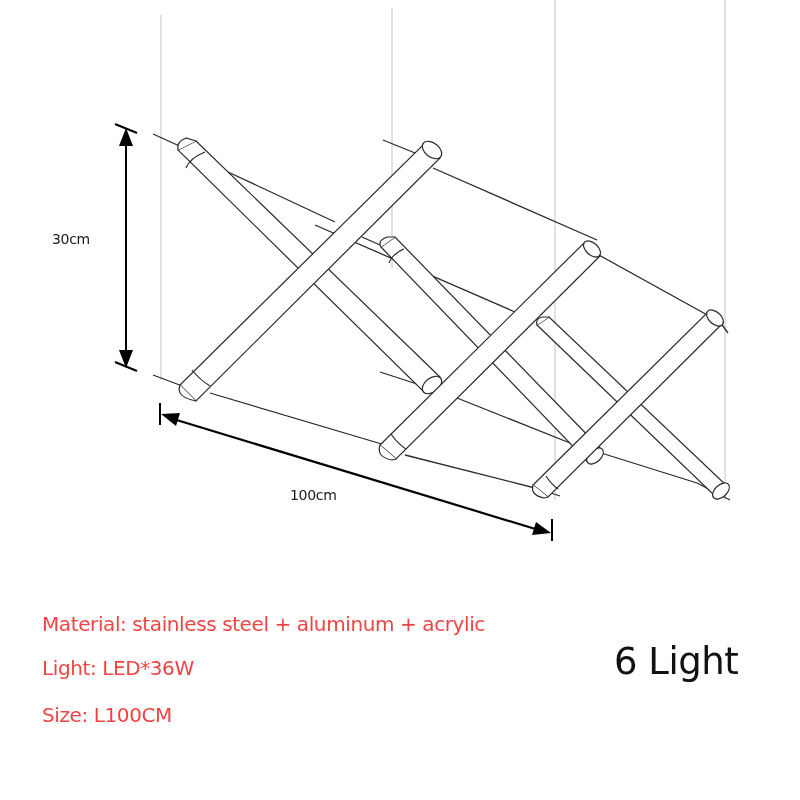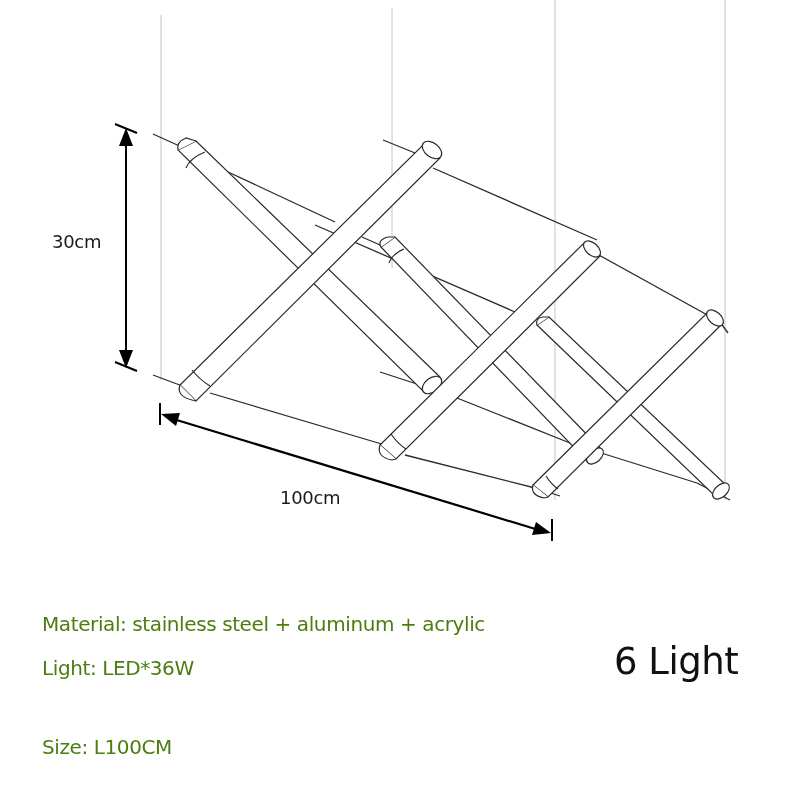--- a/index.html
+++ b/index.html
@@ -1,20 +1,20 @@
 <!DOCTYPE html>
 <html><head>
 <meta charset="utf-8">
 <style>
   html, body { margin: 0; padding: 0; background: #ffffff; }
   body { width: 800px; height: 800px; position: relative; overflow: hidden;
          font-family: "DejaVu Sans", sans-serif; color: #111; }
   #diagram { position: absolute; left: 0; top: 0; width: 800px; height: 800px; }
-  .dim-label { position: absolute; font-size: 18px; color: #1a1a1a; letter-spacing: -0.3px; }
-  .spec { position: absolute; left: 42px; font-size: 20px; color: #4d7c0f; letter-spacing: -0.4px; white-space: nowrap; }
+  .dim-label { position: absolute; font-size: 14px; color: #1a1a1a; letter-spacing: -0.3px; }
+  .spec { position: absolute; left: 42px; font-size: 20px; color: #ef4444; letter-spacing: -0.4px; white-space: nowrap; }
   .big-label { position: absolute; left: 614px; top: 640px; font-size: 37px; color: #111; letter-spacing: -0.5px; }
   svg line, svg path, svg ellipse, svg polygon { vector-effect: non-scaling-stroke; }
 </style>
 </head>
 <body>
 
 <svg id="diagram" viewBox="0 0 800 800" xmlns="http://www.w3.org/2000/svg">
 
   <g stroke="#c4c4c4" stroke-width="1">
     <line x1="161" y1="15" x2="161" y2="380"></line>
@@ -102,19 +102,19 @@
   <g stroke="#000" fill="#000">
     <line x1="160" y1="403" x2="160" y2="425" stroke-width="2"></line>
     <line x1="552" y1="519" x2="552" y2="541" stroke-width="2"></line>
     <line x1="170" y1="418" x2="542" y2="531" stroke-width="2.2"></line>
     <polygon points="161,414 180,413 176,426" stroke="none"></polygon>
     <polygon points="551,533 532,535 536,522" stroke="none"></polygon>
   </g>
 </svg>
 
 <div class="dim-label" style="left:52px; top:231px;">30cm</div>
-<div class="dim-label" style="left:280px; top:487px;text-align:center;">100cm</div>
+<div class="dim-label" style="left:290px; top:487px;text-align:center;">100cm</div>
 
 <div class="spec" style="top:612px;">Material: stainless steel + aluminum + acrylic</div>
 <div class="spec" style="top:656px;">Light: LED*36W</div>
-<div class="spec" style="top:703px;margin-top:32px;">Size: L100CM</div>
+<div class="spec" style="top:703px;">Size: L100CM</div>
 
 <div class="big-label">6 Light</div>
 
 </body></html>

